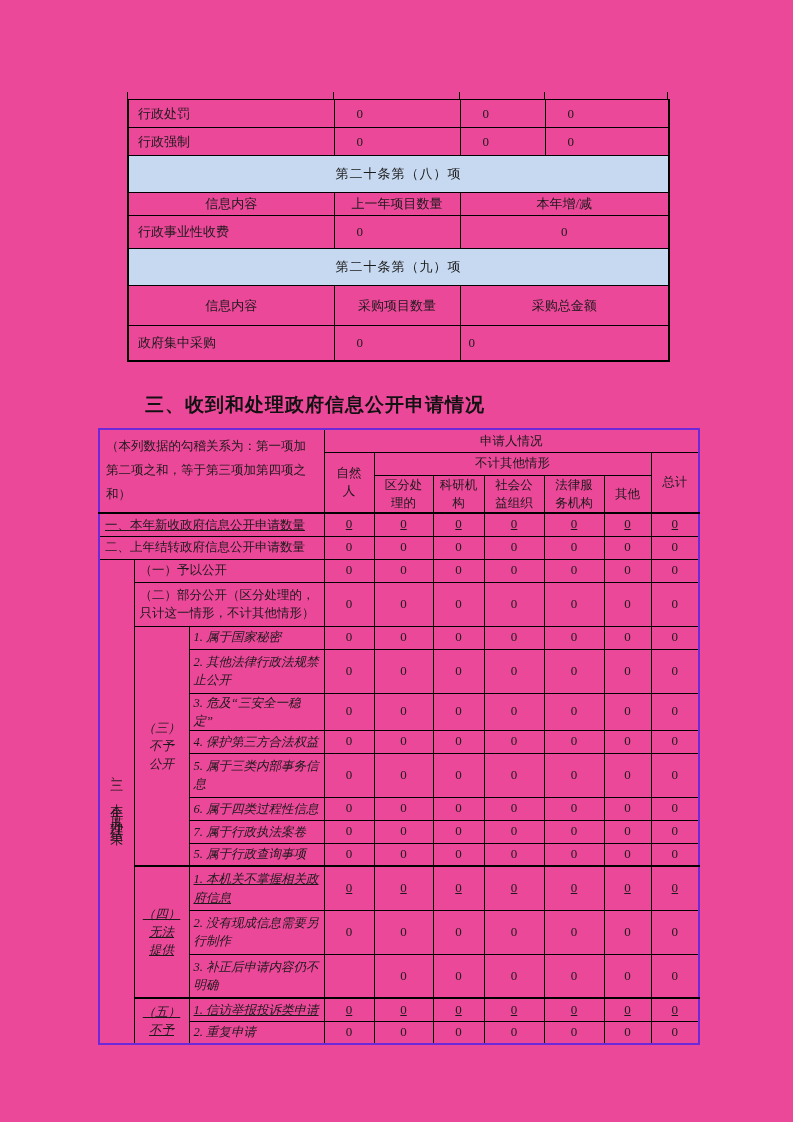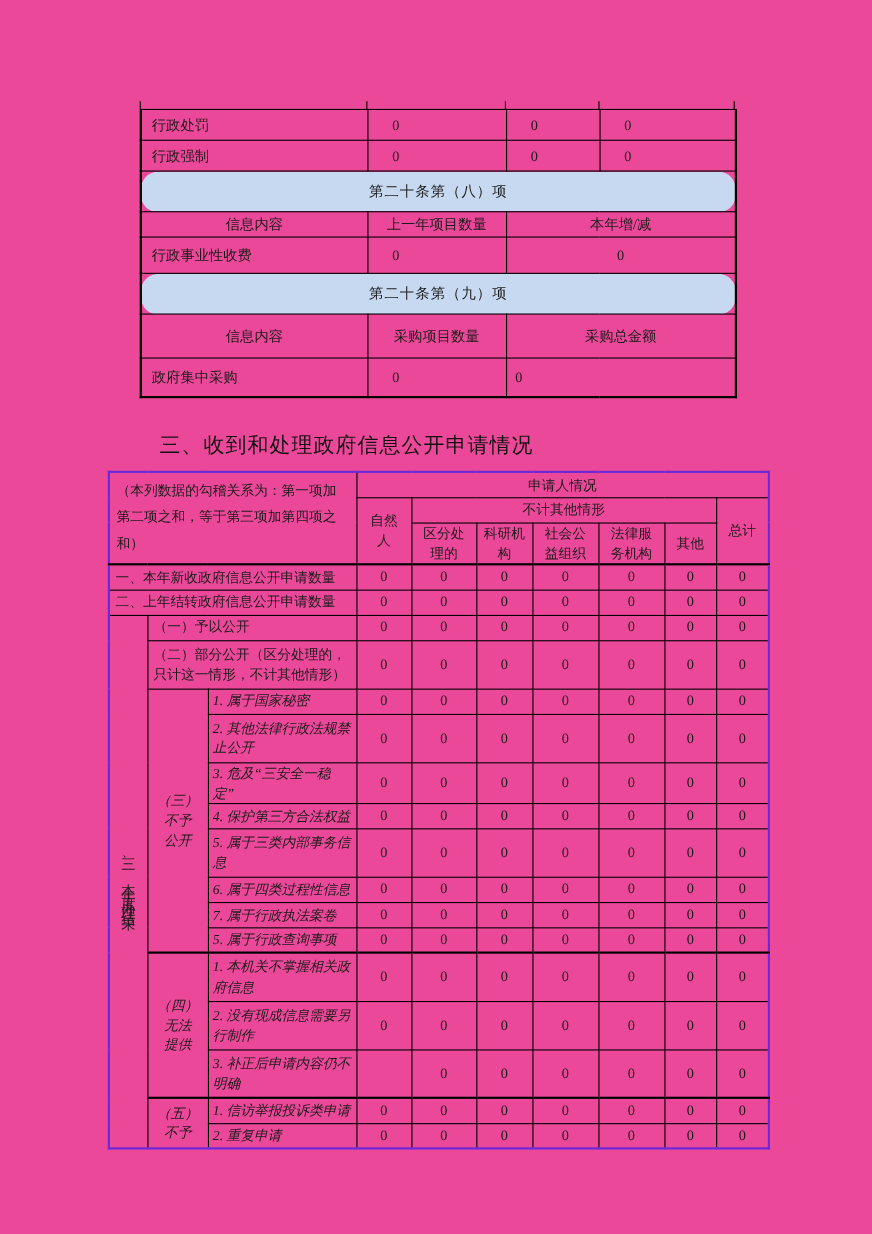--- a/index.html
+++ b/index.html
@@ -11,48 +11,48 @@
   td{vertical-align:middle;overflow:hidden;}
 
   
   .stack{position:absolute;left:127px;top:99px;width:541px;border:2px solid #000;border-top:1px solid #000;}
   .stack td{border:1px solid #000;font-size:13px;}
   .stack .lbl{text-align:left;padding-left:9px;}
   .stack .hdr{text-align:center;font-family:Liberation Serif, serif;}
   .num-left{text-align:left;padding-left:22px;}
   .num-tight{text-align:left;padding-left:8px;}
   .num-center{text-align:center;}
-  .band{background:#C6D9F1;text-align:center;font-size:13.5px;letter-spacing:1px;border-radius:16px;}
+  .band{background:#C6D9F1;text-align:center;font-size:13.5px;letter-spacing:1px;}
   .h28{height:28px}.h37{height:37px}.h23{height:23px}.h33{height:33px}.h40{height:40px}.h35{height:35px}
   .stub{position:absolute;width:1px;height:7px;background:#000;top:92px;}
 
   
   .sec-title{
     position:absolute;left:145px;top:392px;width:520px;
     font-family:"Liberation Sans","DejaVu Sans",sans-serif;
-    font-weight:normal;font-size:19px;letter-spacing:1px;color:#111;
+    font-weight:bold;font-size:19px;letter-spacing:1px;color:#111;
   }
 
   
   .big{position:absolute;left:98px;top:428px;width:600px;border:2px solid #6d28d9;}
   .big td{border:1px solid #000;font-size:12.5px;line-height:1.45;}
   .big .hdr{text-align:center;padding:0 6px;}
   .big .note{text-align:left;padding:0 6px;line-height:1.9;}
   .big .lbl{text-align:left;padding:0 5px;}
   .big .item{text-align:left;padding:0 4px;}
   .big .num{text-align:center;font-size:13px;}
   .kai{font-style:italic;}
   .grp{text-align:center;white-space:pre-line;line-height:1.55;}
   .vcell{text-align:center;}
   .vert{
     display:inline-block;writing-mode:vertical-rl;text-orientation:upright;
     letter-spacing:5px;font-size:13px;line-height:1;
   }
   .h44{height:44px}.h38{height:38px}
-  tr.sep-row > td{border-top:2px solid #000;}
+  tr.sep-row > td{border-top:2px solid #000;text-decoration:underline;}
 </style>
 </head>
 <body>
 
 <div class="page">
 
   <div class="stub" style="left:127px"></div>
   <div class="stub" style="left:333px"></div>
   <div class="stub" style="left:459px"></div>
   <div class="stub" style="left:544px"></div>

